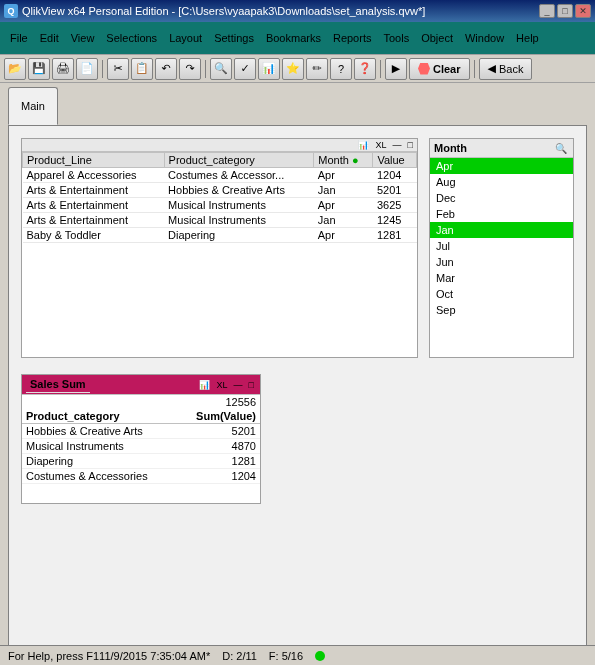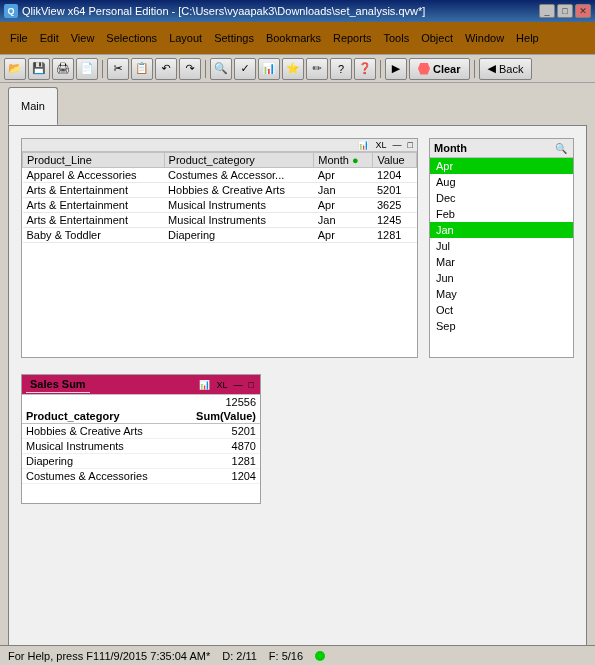--- a/index.html
+++ b/index.html
@@ -54,21 +54,21 @@
       display: flex;
       align-items: center;
       justify-content: center;
       cursor: pointer;
       color: #333;
     }
     .title-btn.close { background: #e07070; }
 
     
     .menu-bar {
-      background: #a16207;
+      background: #0f766e;
       height: 20px;
       display: flex;
       align-items: center;
       padding: 16px 4px;
       border-bottom: 1px solid #a0a0a0;
     }
     .menu-item {
       padding: 2px 6px;
       font-size: 11px;
       cursor: pointer;
@@ -460,23 +460,22 @@
       <span>Month</span>
       <div class="month-search">🔍</div>
     </div>
     <div id="month-list-items">
     <div class="month-item selected-green">Apr</div>
         <div class="month-item">Aug</div>
         <div class="month-item">Dec</div>
         <div class="month-item">Feb</div>
         <div class="month-item selected-green">Jan</div>
         <div class="month-item">Jul</div>
+        <div class="month-item">Jun</div>
         <div class="month-item">Mar</div>
-        <div class="month-item">Jun</div>
-        <div class="month-item">May</div>
         <div class="month-item">Oct</div>
         <div class="month-item">Sep</div>
       </div>
   </div>
 
   <div class="sales-container">
     <div class="sales-toolbar">
       <span class="sales-title">Sales Sum</span>
       <div style="display:flex;gap:2px;">
         <span class="dt-btn">📊</span>

